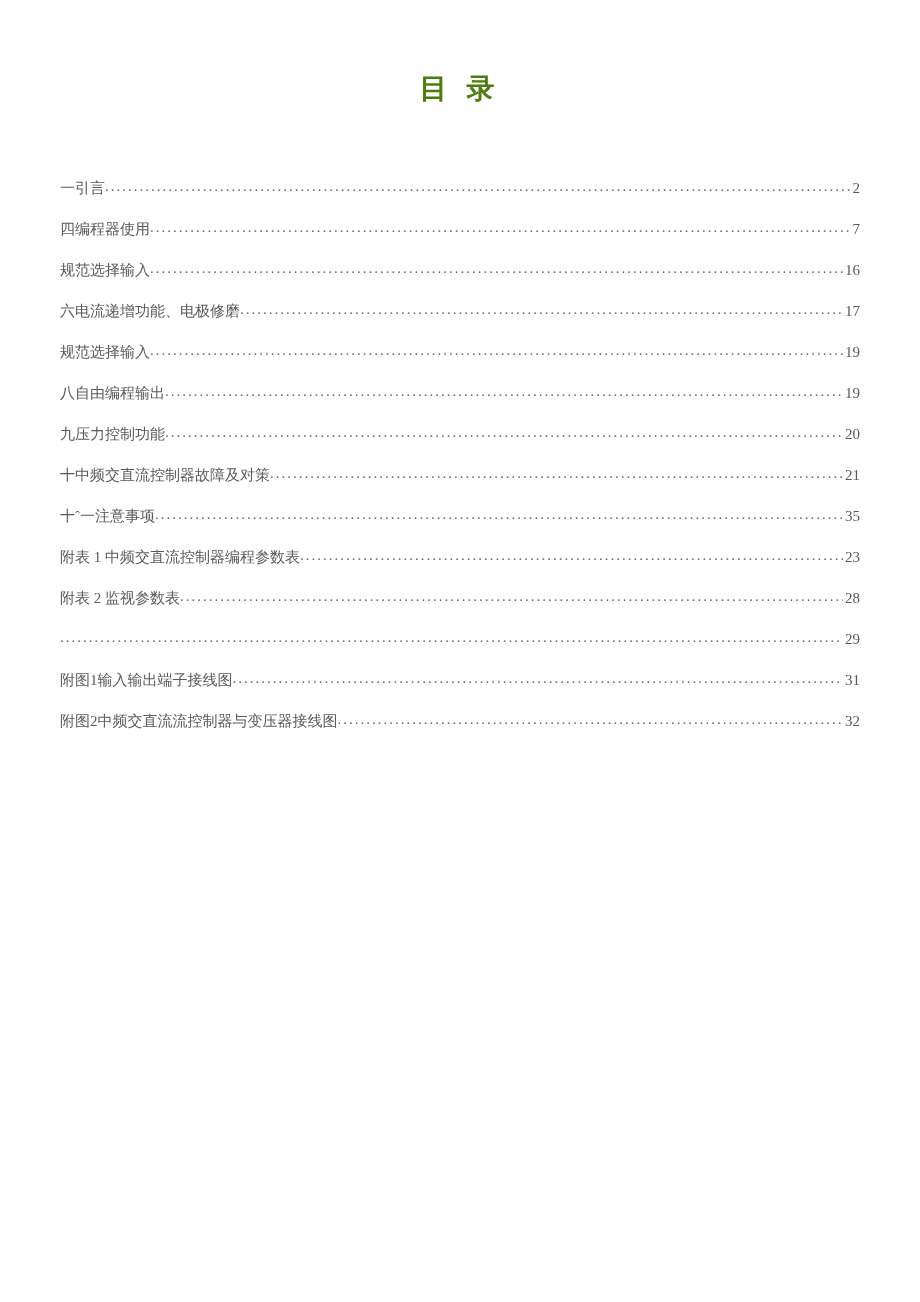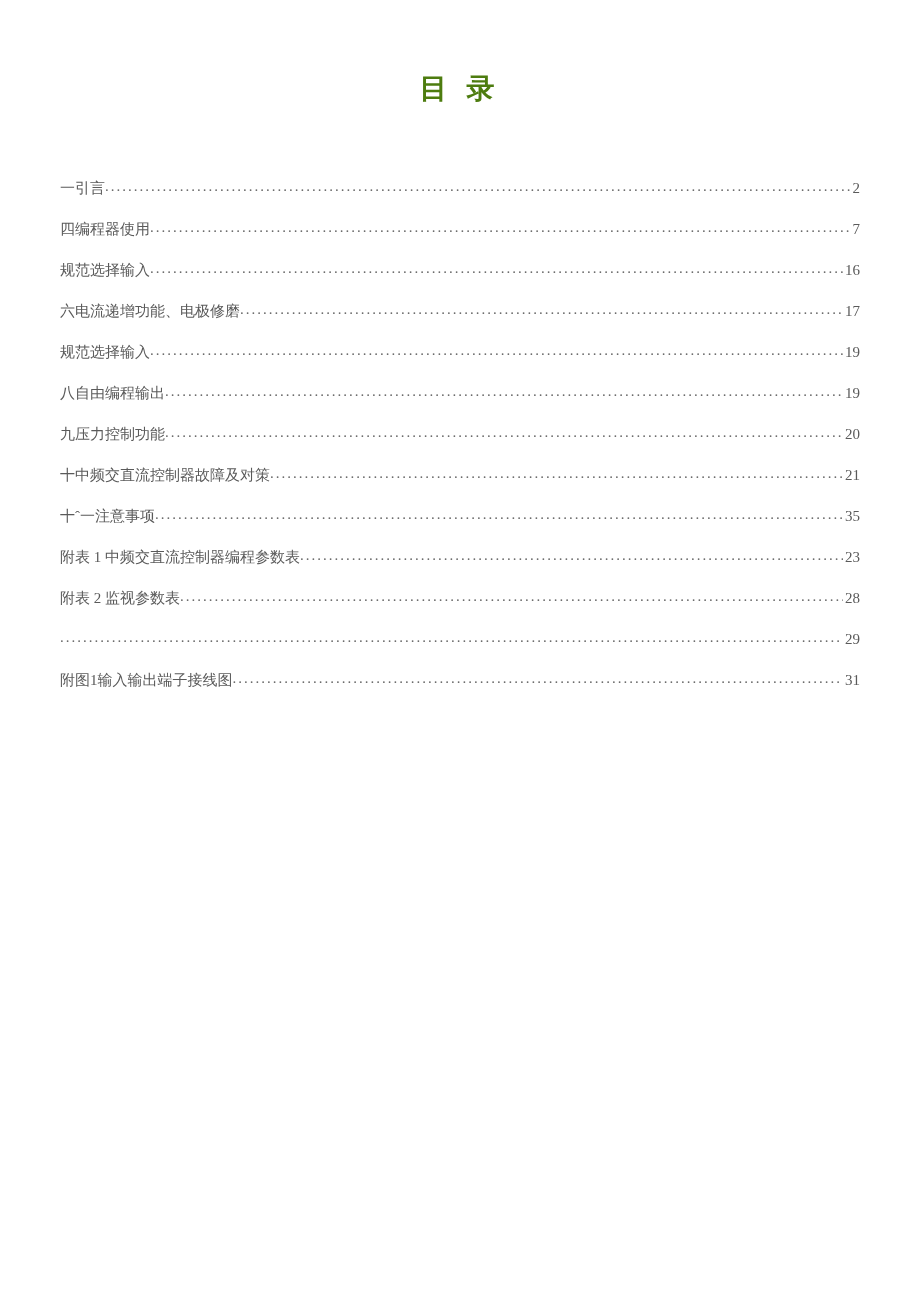--- a/index.html
+++ b/index.html
@@ -114,13 +114,18 @@
   </div>
   <div class="toc-row">
     <span class="toc-dots"></span>
     <span class="toc-page">29</span>
   </div>
   <div class="toc-row">
     <span class="toc-label">附图1输入输出端子接线图</span>
     <span class="toc-dots"></span>
     <span class="toc-page">31</span>
   </div>
+  <div class="toc-row">
+    <span class="toc-label">附图2中频交直流流控制器与变压器接线图</span>
+    <span class="toc-dots"></span>
+    <span class="toc-page">32</span>
+  </div>
 </div>
 
 </body></html>

